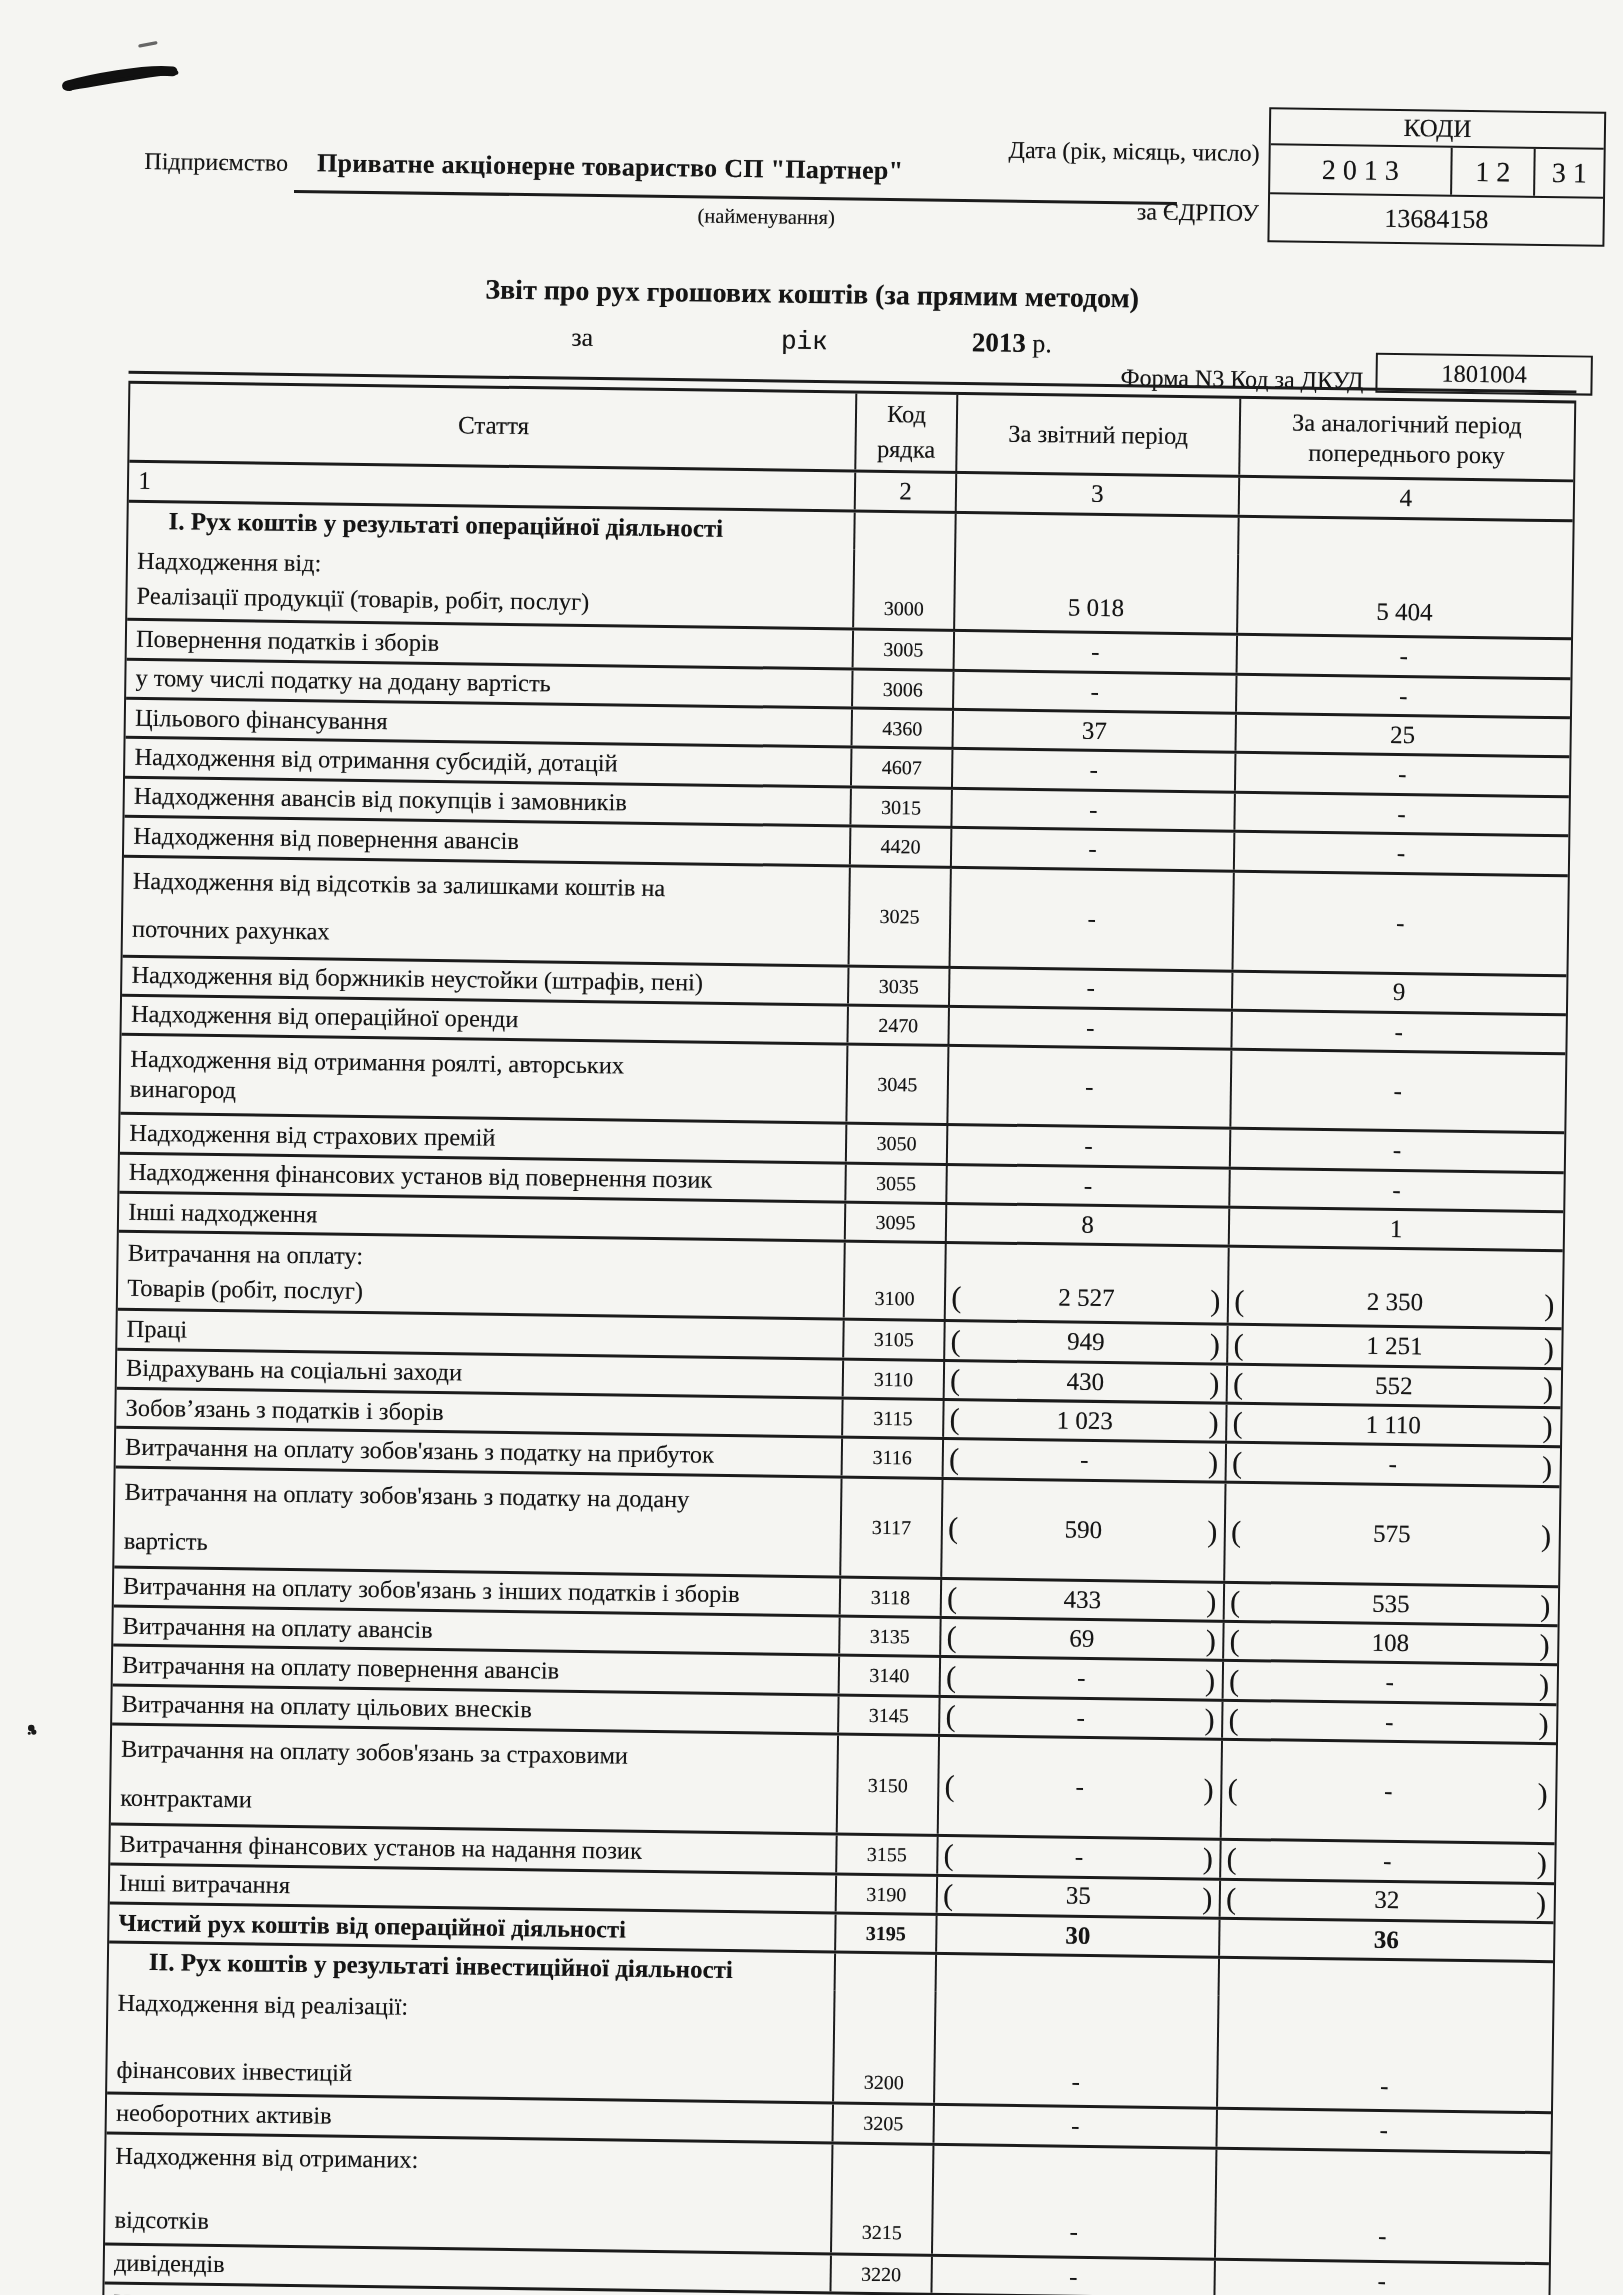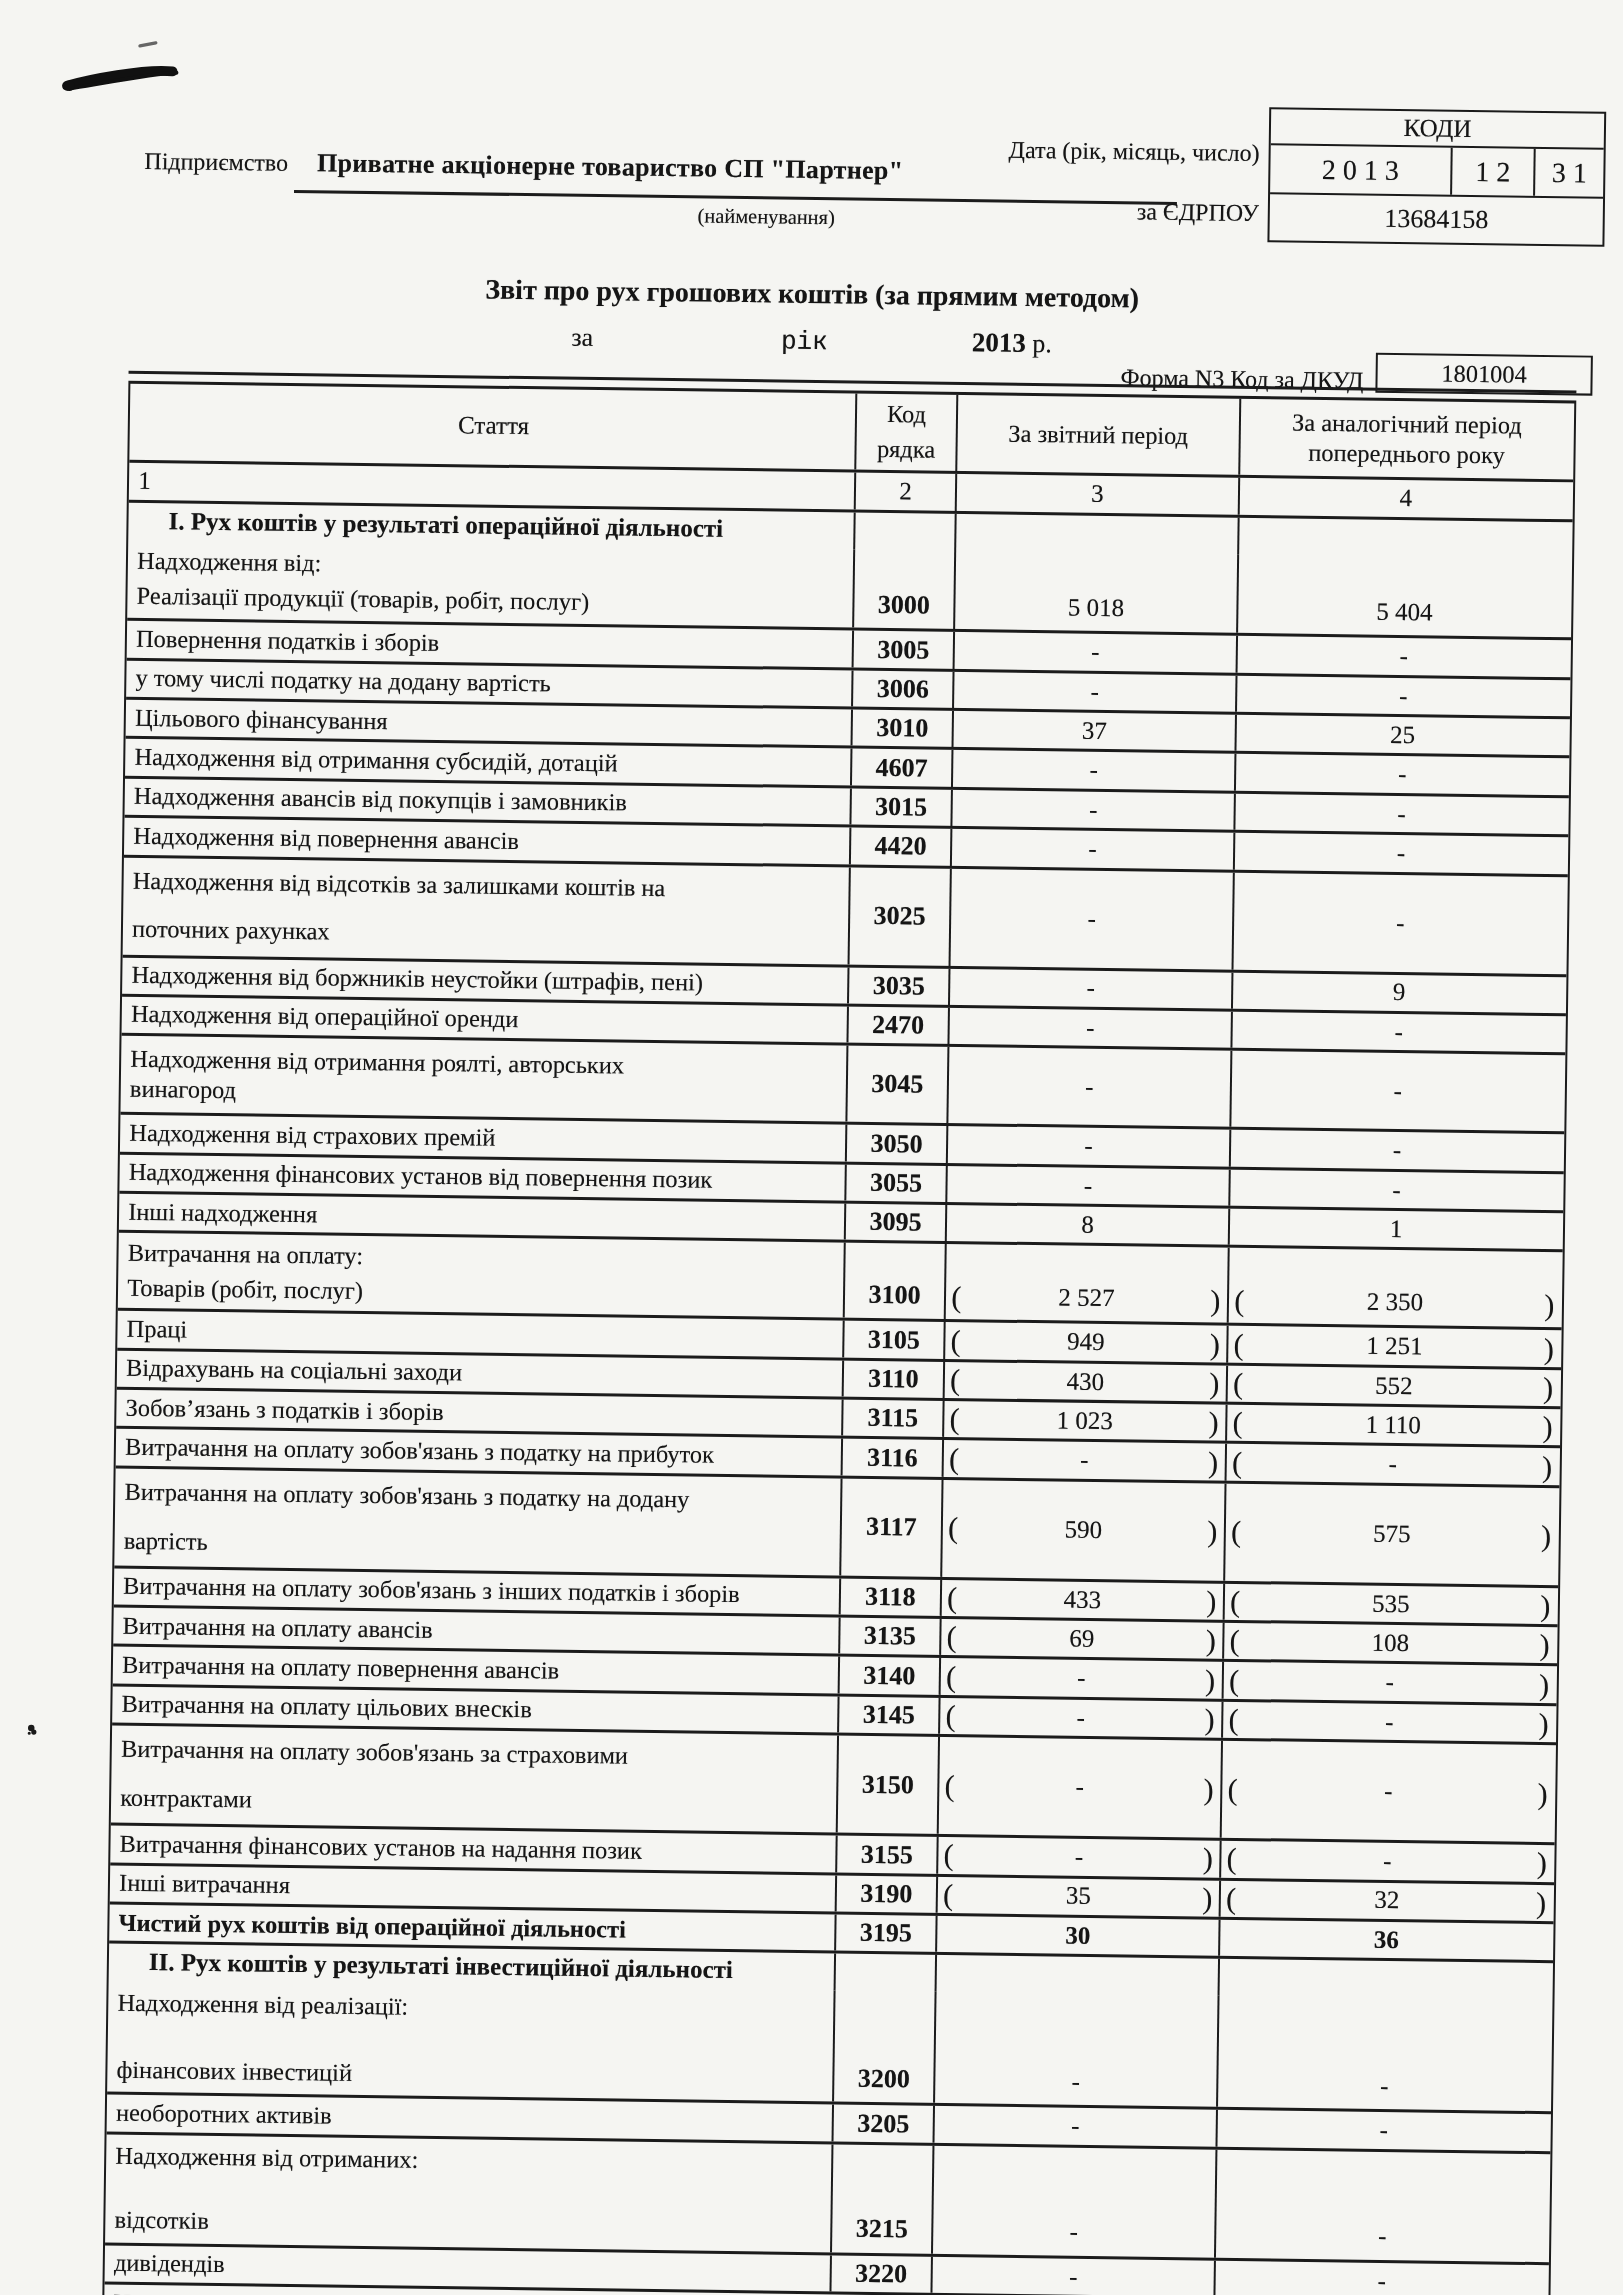--- a/index.html
+++ b/index.html
@@ -47,21 +47,21 @@
 
   
   .table-area{position:absolute;left:129px;top:380px;width:1448px;}
   .preline{border-top:3.3px solid #1b1b1b;height:7.2px;}
   .table{border:2.6px solid #1b1b1b;border-top:3.3px solid #1b1b1b;border-bottom:4px solid #1b1b1b;box-sizing:border-box;}
   .trow{display:grid;grid-template-columns:725px 101px 283px 334px;border-top:3.3px solid #1b1b1b;box-sizing:border-box;min-height:35px;font-size:24.4px;line-height:1.22;}
   .trow.no-top{border-top:none;}
   .tcell{box-sizing:border-box;display:flex;align-items:center;justify-content:center;padding:1.3px 2.6px;position:relative;}
   .c1{flex-direction:column;align-items:flex-start;justify-content:center;padding:2.6px 6.6px 4px 9.2px;}
   .c2,.c3,.c4{border-left:2.6px solid #1b1b1b;}
-  .row-code{font-size:26px;font-weight:bold;}
+  .row-code{font-size:20px;}
   .val{font-size:25px;}
   .paren{position:absolute;top:50%;transform:translateY(-50%);font-size:30px;font-weight:400;}
   .paren.open{left:5.3px;}
   .paren.close{right:6.6px;}
 
   .hdr{min-height:76px;}
   .hdr .c1{align-items:center;justify-content:center;font-size:25px;}
   .hdr .c2{flex-direction:column;justify-content:space-between;padding:5.3px 1.3px 6.6px 1.3px;font-size:24.4px;}
   .hdr .c3,.hdr .c4{text-align:center;font-size:24.4px;padding:2.6px 9.2px;}
   .nums{min-height:30px;}
@@ -190,21 +190,21 @@
             </div>
             <div class="tcell c4">
               <div class="val">-</div>
             </div>
           </div>
           <div class="trow">
             <div class="tcell c1">
               <div class="row-label">Цільового фінансування</div>
             </div>
             <div class="tcell c2">
-              <div class="row-code">3010</div>
+              <div class="row-code">4360</div>
             </div>
             <div class="tcell c3">
               <div class="val">37</div>
             </div>
             <div class="tcell c4">
               <div class="val">25</div>
             </div>
           </div>
           <div class="trow">
             <div class="tcell c1">

